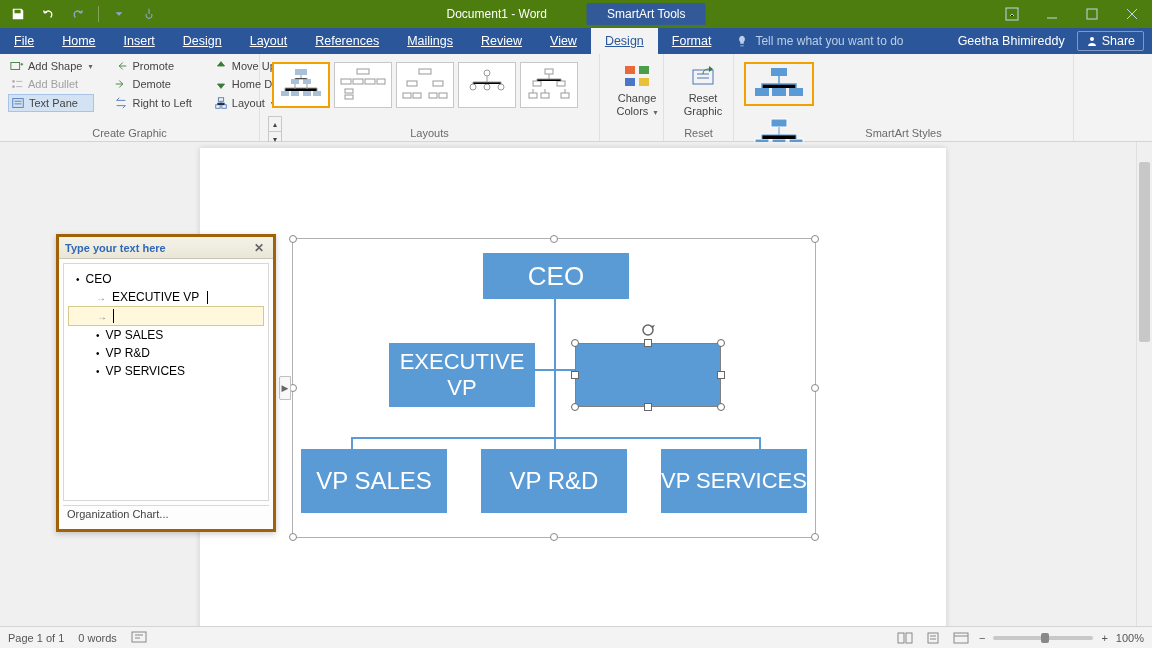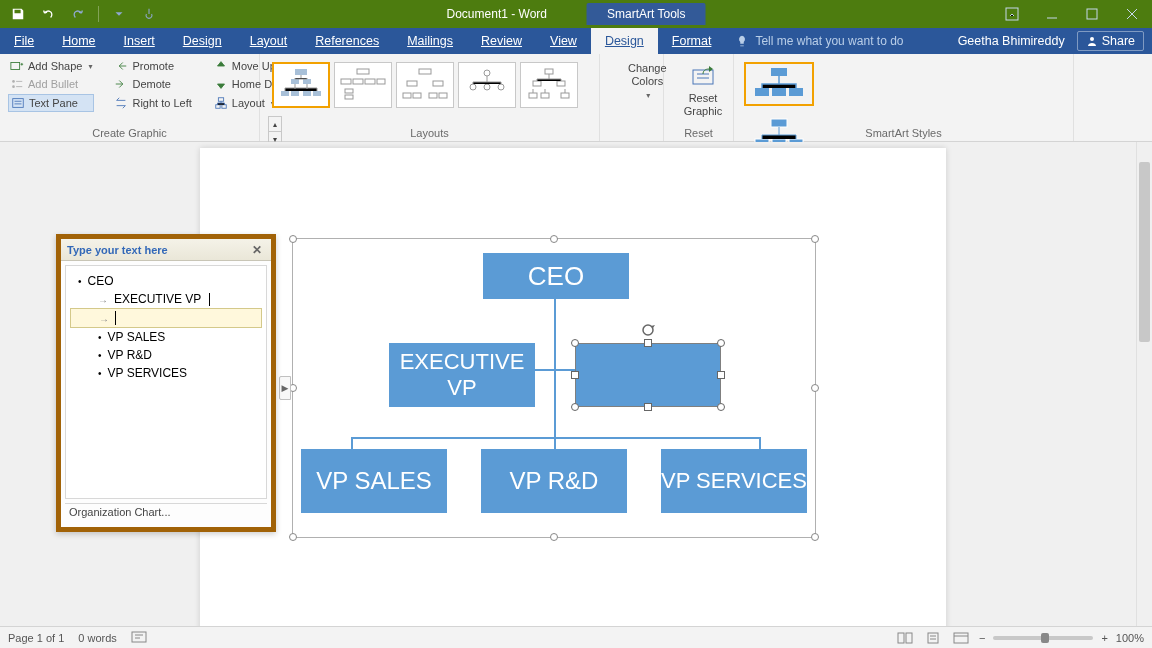--- a/index.html
+++ b/index.html
@@ -38,40 +38,40 @@
 .dd-arrow { font-size: 8px; margin-left: 2px; color: #666; }
 
 .layouts { flex: 0 0 340px; display: flex; align-items: flex-start; }
 .layout-gallery { display: flex; gap: 4px; padding: 4px; }
 .layout-thumb { width: 58px; height: 46px; border: 1px solid #c8c8c8; background: #fff; display: flex; align-items: center; justify-content: center; cursor: pointer; }
 .layout-thumb.selected { border: 2px solid #f2a100; }
 .layout-thumb svg { width: 48px; height: 36px; }
 .gallery-more { width: 14px; display: flex; flex-direction: column; border: 1px solid #c8c8c8; margin-top: 4px; }
 .gallery-more div { height: 15px; display: flex; align-items: center; justify-content: center; font-size: 8px; cursor: pointer; border-bottom: 1px solid #c8c8c8; }
 
-.change-colors { width: 58px; padding: 4px; display: flex; flex-direction: row; align-items: center; gap: 16px; cursor: pointer; }
+.change-colors { width: 58px; padding: 4px; display: flex; flex-direction: column; align-items: center; gap: 2px; cursor: pointer; }
 .change-colors svg { width: 32px; height: 28px; }
 .cc-label { font-size: 11px; text-align: center; line-height: 1.2; }
 
 .styles { flex: 0 0 340px; display: flex; }
 .style-thumb { width: 70px; height: 48px; border: 1px solid transparent; margin: 4px 2px; display: flex; align-items: center; justify-content: center; cursor: pointer; }
 .style-thumb.selected { border: 2px solid #f2a100; }
 .style-thumb svg { width: 60px; height: 40px; }
 
 .reset { width: 62px; padding: 4px; display: flex; flex-direction: column; align-items: center; cursor: pointer; }
 .reset svg { width: 32px; height: 28px; }
 
 
 .doc-area { position: absolute; top: 142px; left: 0; right: 0; bottom: 22px; background: #f0f0f0; overflow: hidden; }
 .page { position: absolute; left: 200px; top: 6px; width: 746px; height: 560px; background: #fff; box-shadow: 0 0 6px rgba(0,0,0,.15); }
 .scrollbar-v { position: absolute; right: 0; top: 0; bottom: 0; width: 16px; background: #f0f0f0; border-left: 1px solid #e0e0e0; }
 .scroll-thumb-v { position: absolute; top: 20px; left: 2px; right: 2px; height: 180px; background: #c8c8c8; border-radius: 2px; }
 
 
-.text-pane { position: absolute; left: 56px; top: 92px; width: 220px; height: 298px; background: #fdfdfd; border: 5px solid #a16207; box-shadow: 0 2px 6px rgba(0,0,0,.2); display: flex; flex-direction: column; z-index: 10; }
+.text-pane { position: absolute; left: 56px; top: 92px; width: 220px; height: 298px; background: #fdfdfd; border: 3px solid #a16207; box-shadow: 0 2px 6px rgba(0,0,0,.2); display: flex; flex-direction: column; z-index: 10; }
 .tp-header { height: 22px; background: linear-gradient(#f4f2e8, #eae7d8); border-bottom: 1px solid #c8c5b6; display: flex; align-items: center; padding: 0 6px; font-size: 11px; color: #3268b8; font-weight: 600; }
 .tp-close { margin-left: auto; width: 16px; height: 16px; display: flex; align-items: center; justify-content: center; cursor: pointer; color: #666; font-size: 12px; }
 .tp-body { flex: 1; border: 1px solid #d8d8d8; margin: 4px; background: #fff; padding: 6px 4px; font-size: 12px; overflow: auto; }
 .tp-item { display: flex; align-items: center; padding: 2px 4px; gap: 6px; }
 .tp-bullet { font-size: 10px; }
 .tp-arrow { font-size: 10px; color: #888; }
 .tp-item.editing { background: #fff8dc; border: 1px solid #d4c98a; }
 .tp-item.lv0 { padding-left: 8px; }
 .tp-item.lv1 { padding-left: 28px; }
 .tp-cursor { width: 1px; height: 14px; background: #000; animation: blink 1s infinite; }

